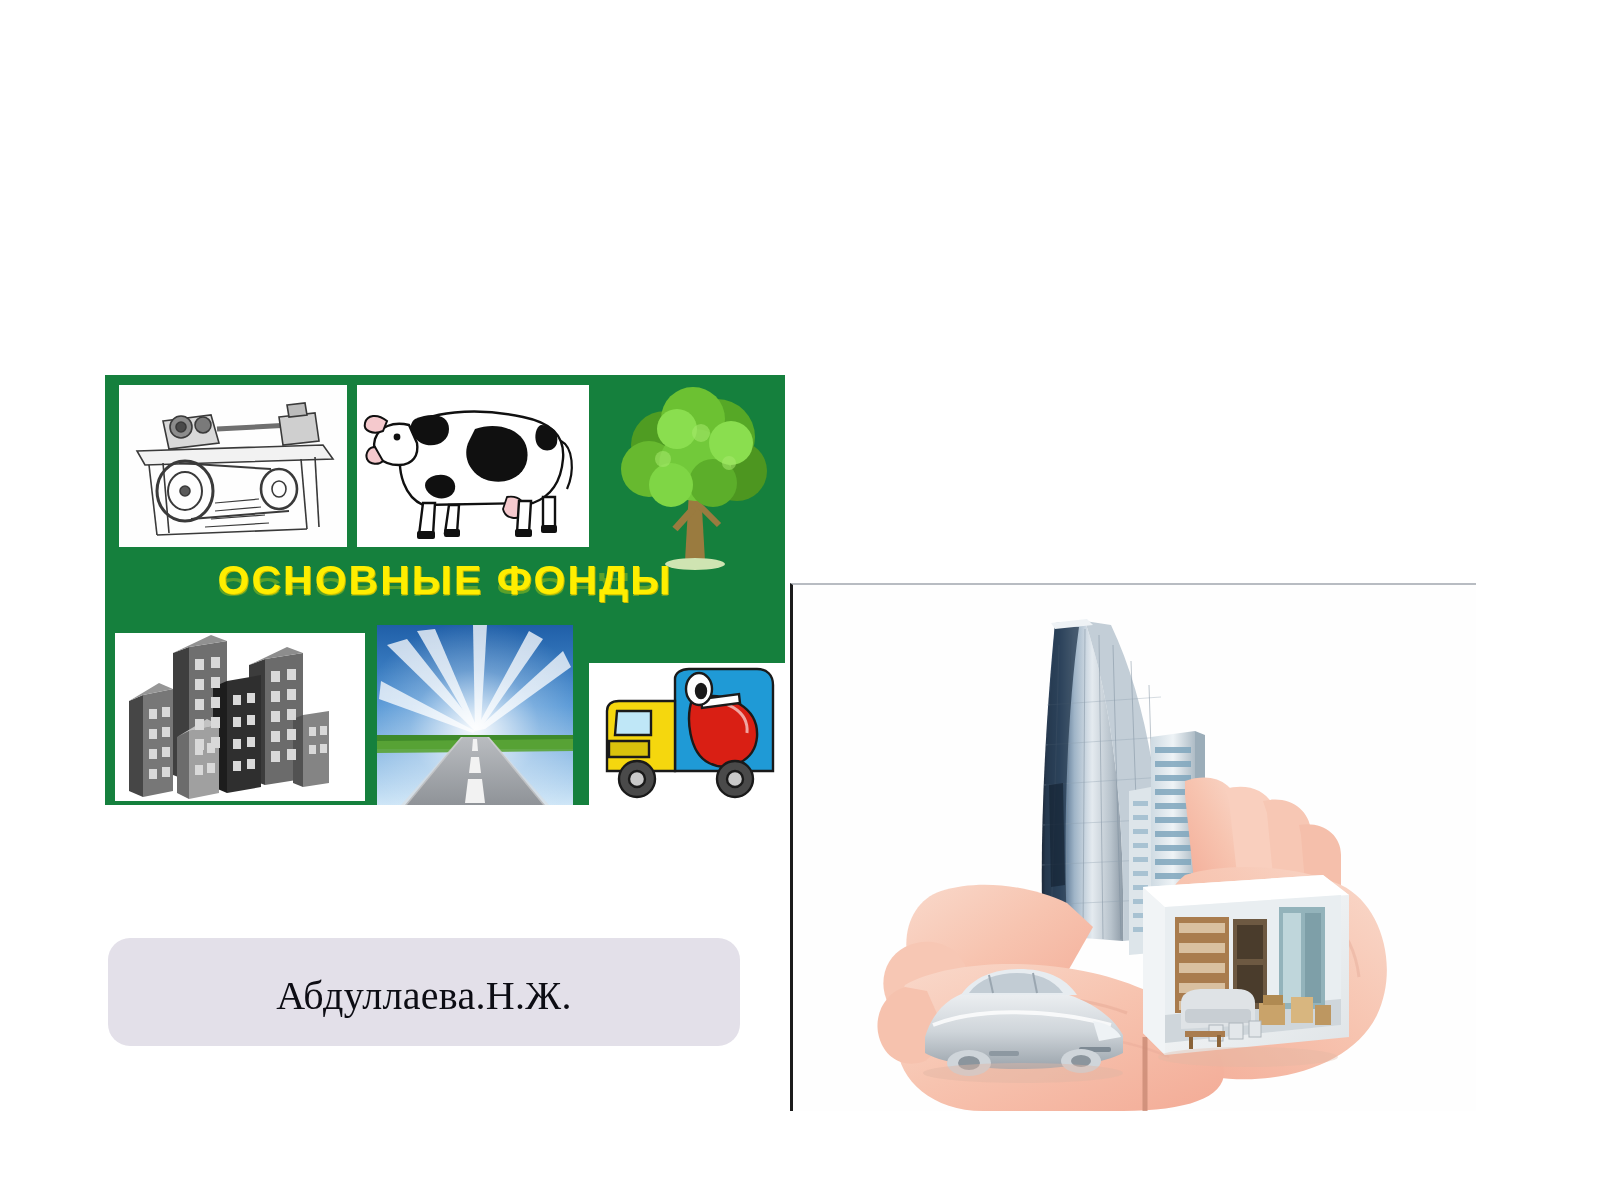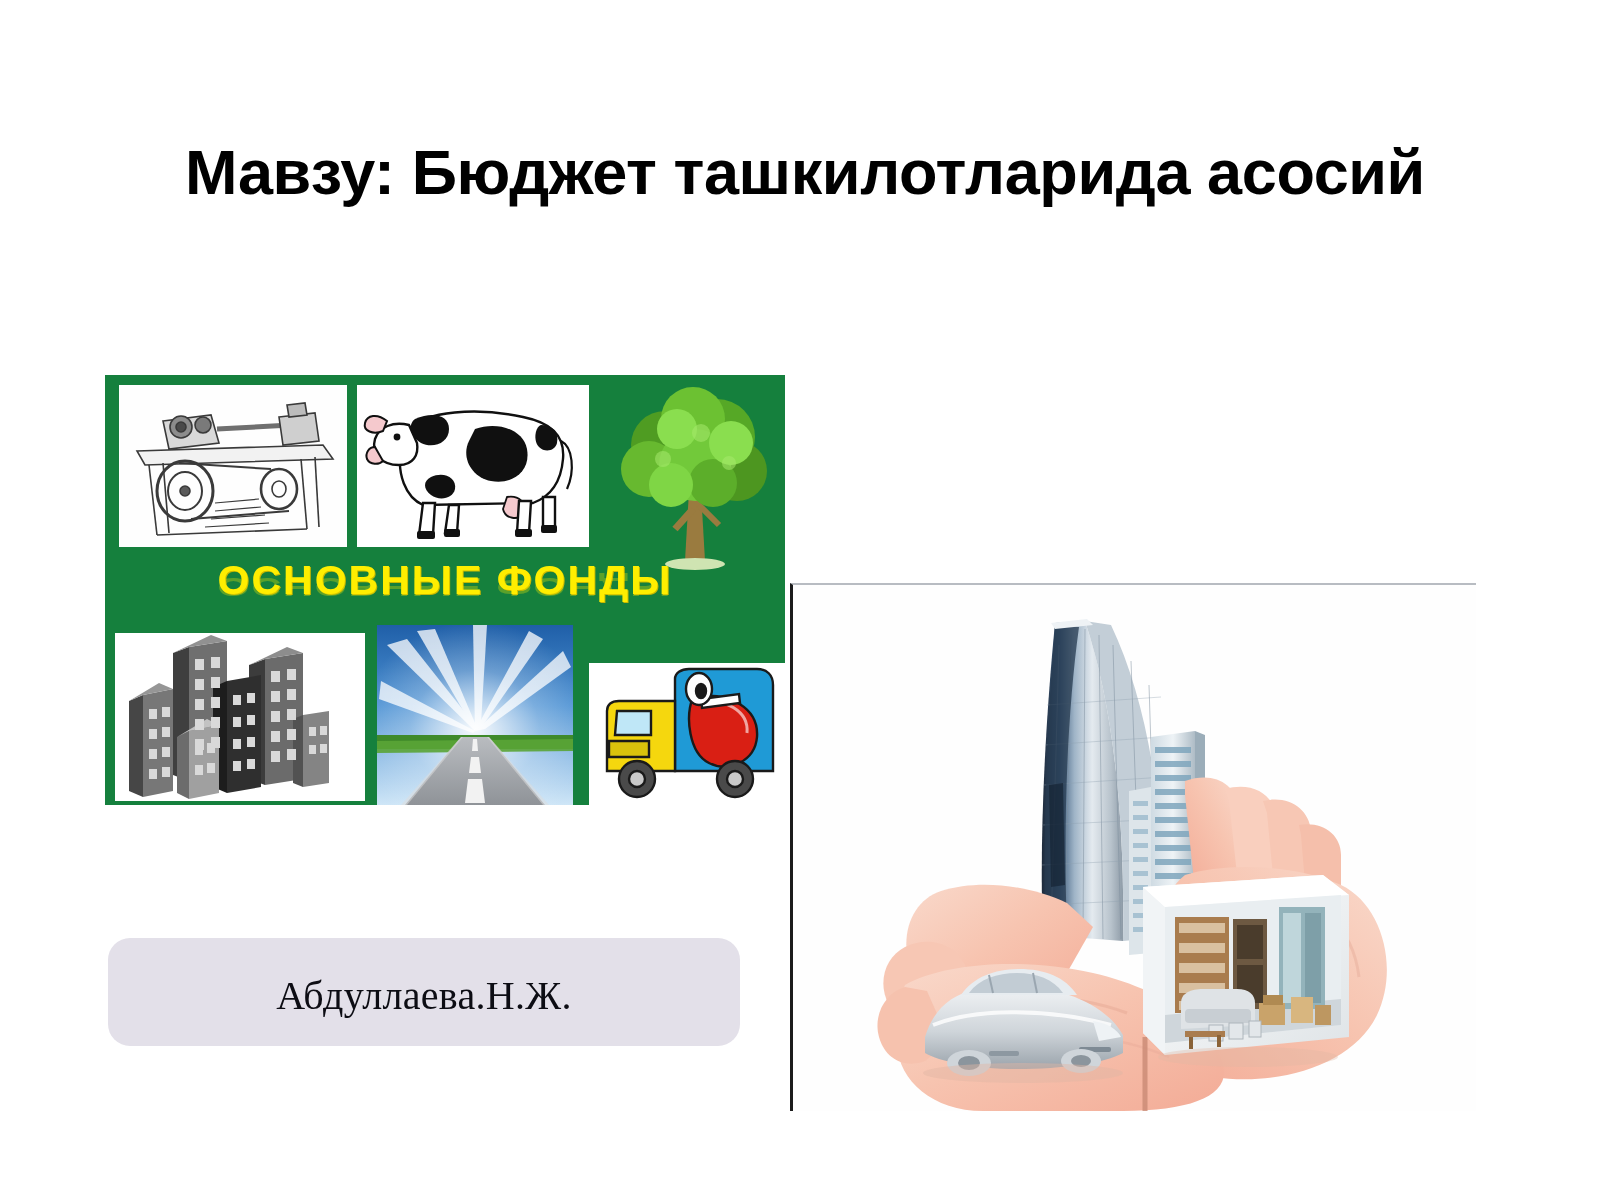--- a/index.html
+++ b/index.html
@@ -126,21 +126,20 @@
     font-family: "Liberation Serif", serif;
     font-size: 40px;
     color: #0d0d14;
     letter-spacing: 0.3px;
   }
 </style>
 </head>
 <body>
 
 <div class="slide-title">
-  <div>Мавзу: Бюджет ташкилотларида асосий</div>
 </div>
 
 <div class="collage">
   <div class="collage-inner">
 
     <div class="cell cell-machine">
       <svg class="machine-svg" width="228" height="162" viewBox="0 0 228 162">
         <rect width="228" height="162" fill="#fefefe"></rect>
         <g stroke="#3a3a3a" fill="none" stroke-width="1.6">
 

